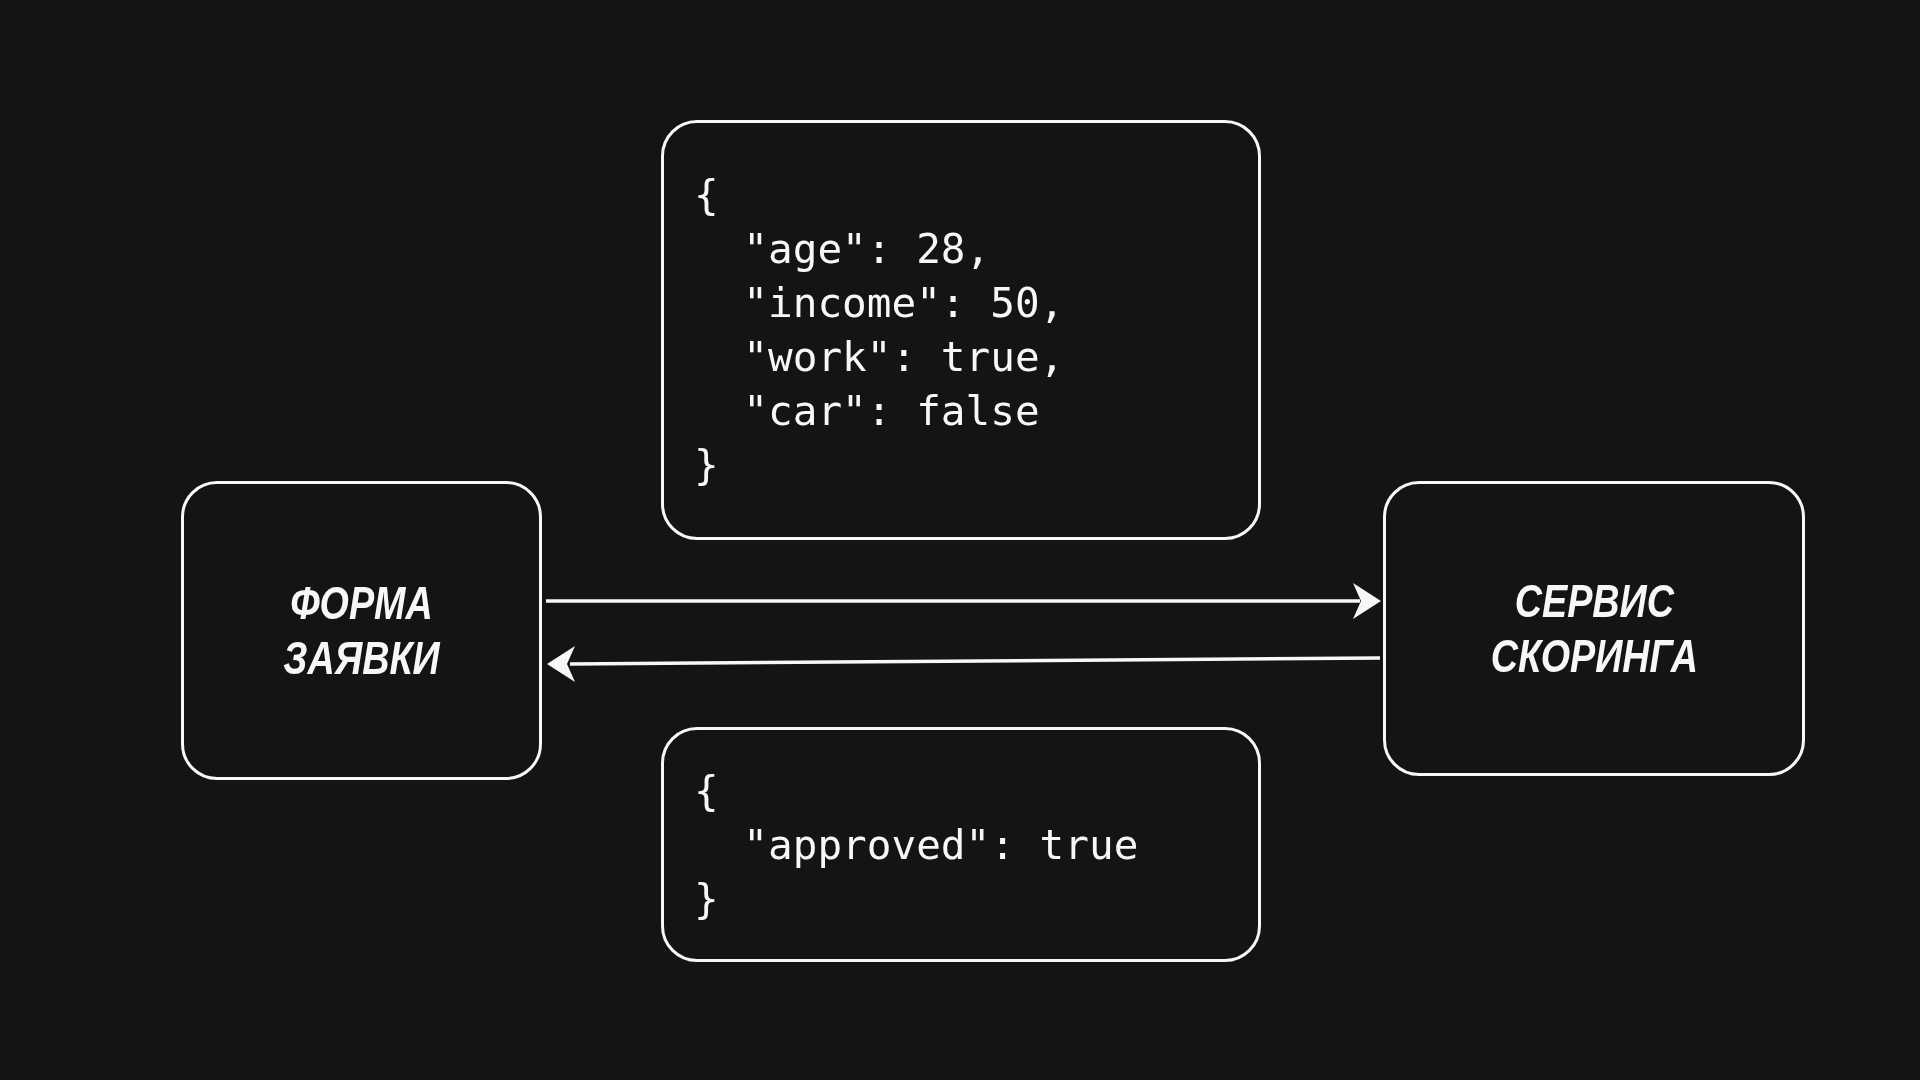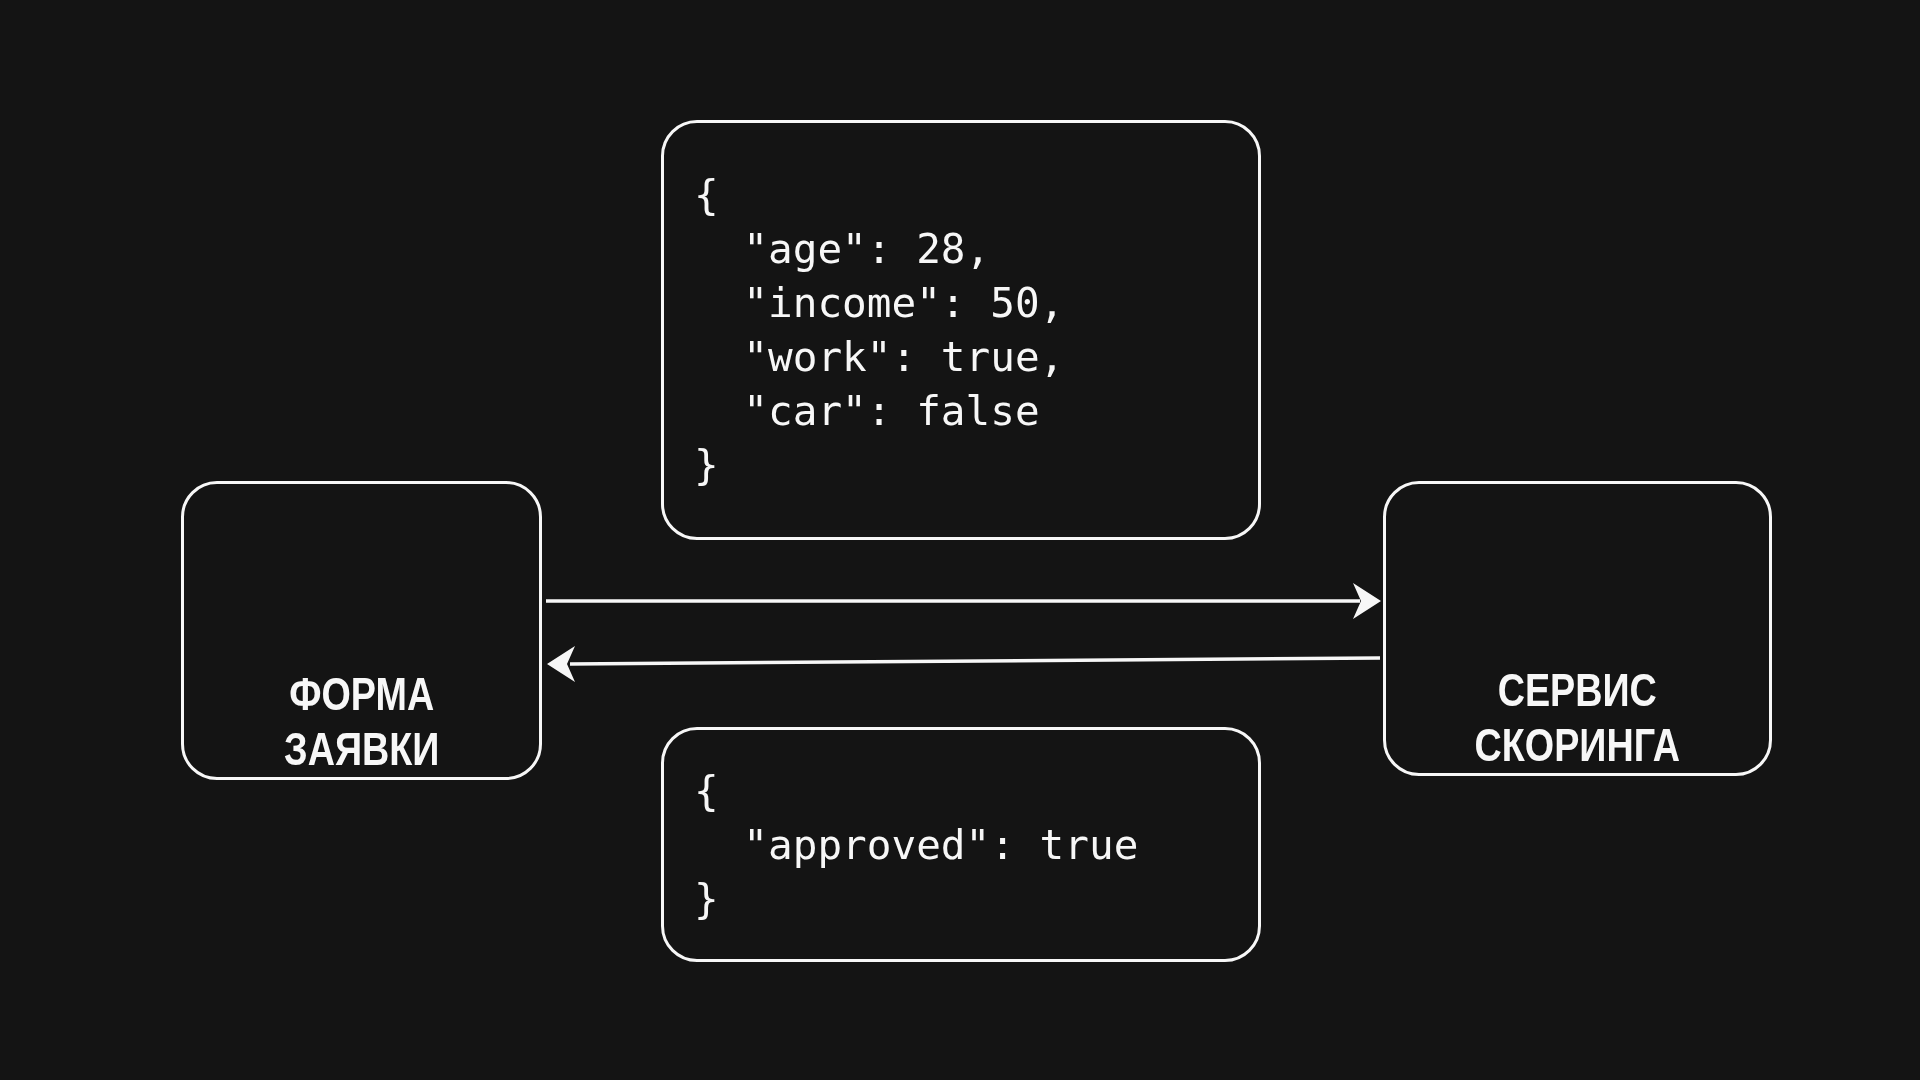--- a/index.html
+++ b/index.html
@@ -32,36 +32,37 @@
   }
   .box {
     position: absolute;
     box-sizing: border-box;
     background: #141414;
     border: 3px solid #f7f7f7;
     border-radius: 36px;
   }
   .node {
     display: flex;
-    align-items: flex-end;
+    align-items: center;
     justify-content: center;
+    font-style: italic;
   }
   .node-label {
     color: #f7f7f7;
     font-family: "Liberation Sans", sans-serif;
     font-weight: 700;
     font-size: 46px;
     line-height: 55px;
     text-align: center;
     white-space: pre;
     transform: scaleX(0.82);
     transform-origin: center;
   }
   .node-form    { left: 181px;  top: 481px; width: 361px; height: 299px; }
-  .node-scoring { left: 1383px; top: 481px; width: 389px; height: 295px; }
+  .node-scoring { left: 1383px; top: 481px; width: 422px; height: 295px; }
   .codebox {
     display: flex;
     flex-direction: column;
     justify-content: center;
   }
   .codebox-request  { left: 661px; top: 120px; width: 600px; height: 420px; }
   .codebox-response { left: 661px; top: 727px; width: 600px; height: 235px; }
   .code {
     margin: 0;
     padding: 0 30px;

